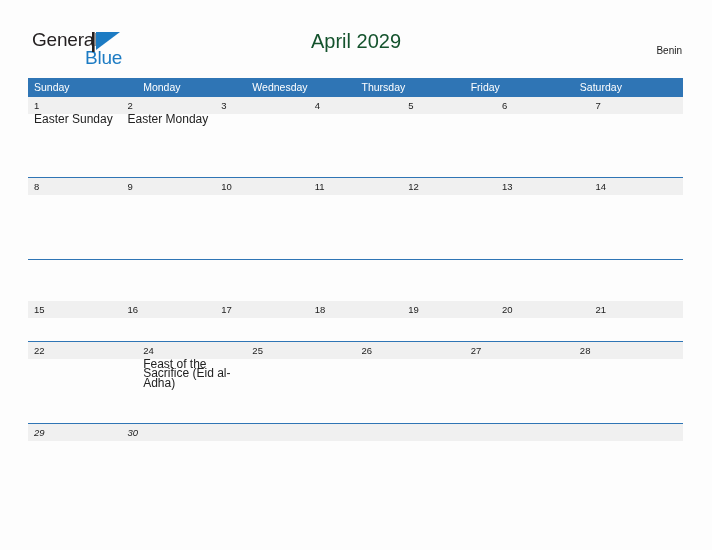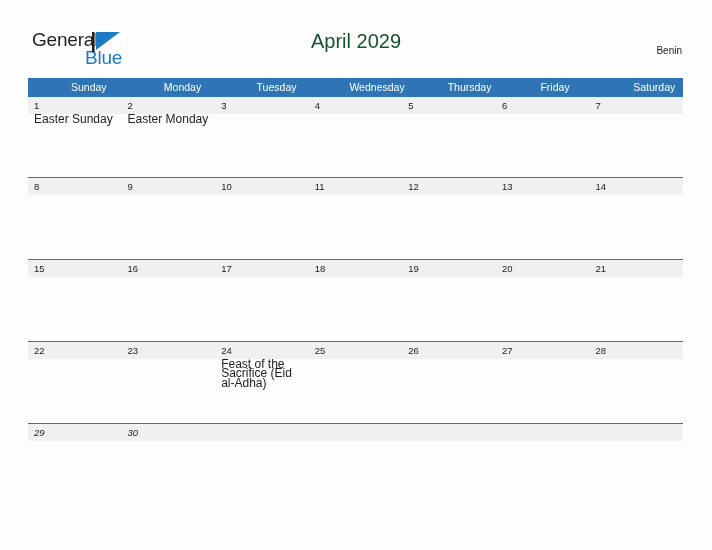--- a/index.html
+++ b/index.html
@@ -99,34 +99,33 @@
     height: 19px;
   }
   .weekday-cell {
     flex: 1 1 0;
     color: #ffffff;
     font-size: 10.5px;
     line-height: 19px;
     padding-left: 6px;
     box-sizing: border-box;
     white-space: nowrap;
-    margin-left: 37px;
   }
 
   .week-row {
     display: flex;
     border-top: 1.4px solid #2f75b5;
     position: relative;
   }
   .week-row:first-of-type {
     border-top: none;
   }
   .week-row.r0 { height: 80px; }
   .week-row.r1 { height: 81px; }
-  .week-row.r2 { height: 81px; }
+  .week-row.r2 { height: 81px; align-items: center; }
   .week-row.r3 { height: 81px; }
   .week-row.r4 { height: 34px; font-style: italic; }
 
   .day-cell {
     flex: 1 1 0;
     box-sizing: border-box;
     position: relative;
     background: #fdfdfd;
   }
   .day-strip {
@@ -182,21 +181,20 @@
 
     <div class="locale-label">Benin</div>
 
   </div>
 
   <div class="calendar">
 
     <div class="weekday-row">
       <div class="weekday-cell">Sunday</div>
       <div class="weekday-cell">Monday</div>
-      <div class="weekday-cell">Tuesday</div>
       <div class="weekday-cell">Wednesday</div>
       <div class="weekday-cell">Thursday</div>
       <div class="weekday-cell">Friday</div>
       <div class="weekday-cell">Saturday</div>
     </div>
 
     <div id="weeks-container">
         <div class="week-row r0">
           <div class="day-cell">
             <div class="day-strip"></div>
@@ -293,24 +291,20 @@
             <div class="day-number">21</div>
           </div>
         </div>
         <div class="week-row r3">
           <div class="day-cell">
             <div class="day-strip"></div>
             <div class="day-number">22</div>
           </div>
           <div class="day-cell">
             <div class="day-strip"></div>
-            <div class="day-number">23</div>
-          </div>
-          <div class="day-cell">
-            <div class="day-strip"></div>
             <div class="day-number">24</div>
             <div class="day-events">
               <div class="event">Feast of the Sacrifice (Eid al-Adha)</div>
             </div>
           </div>
           <div class="day-cell">
             <div class="day-strip"></div>
             <div class="day-number">25</div>
           </div>
           <div class="day-cell">

